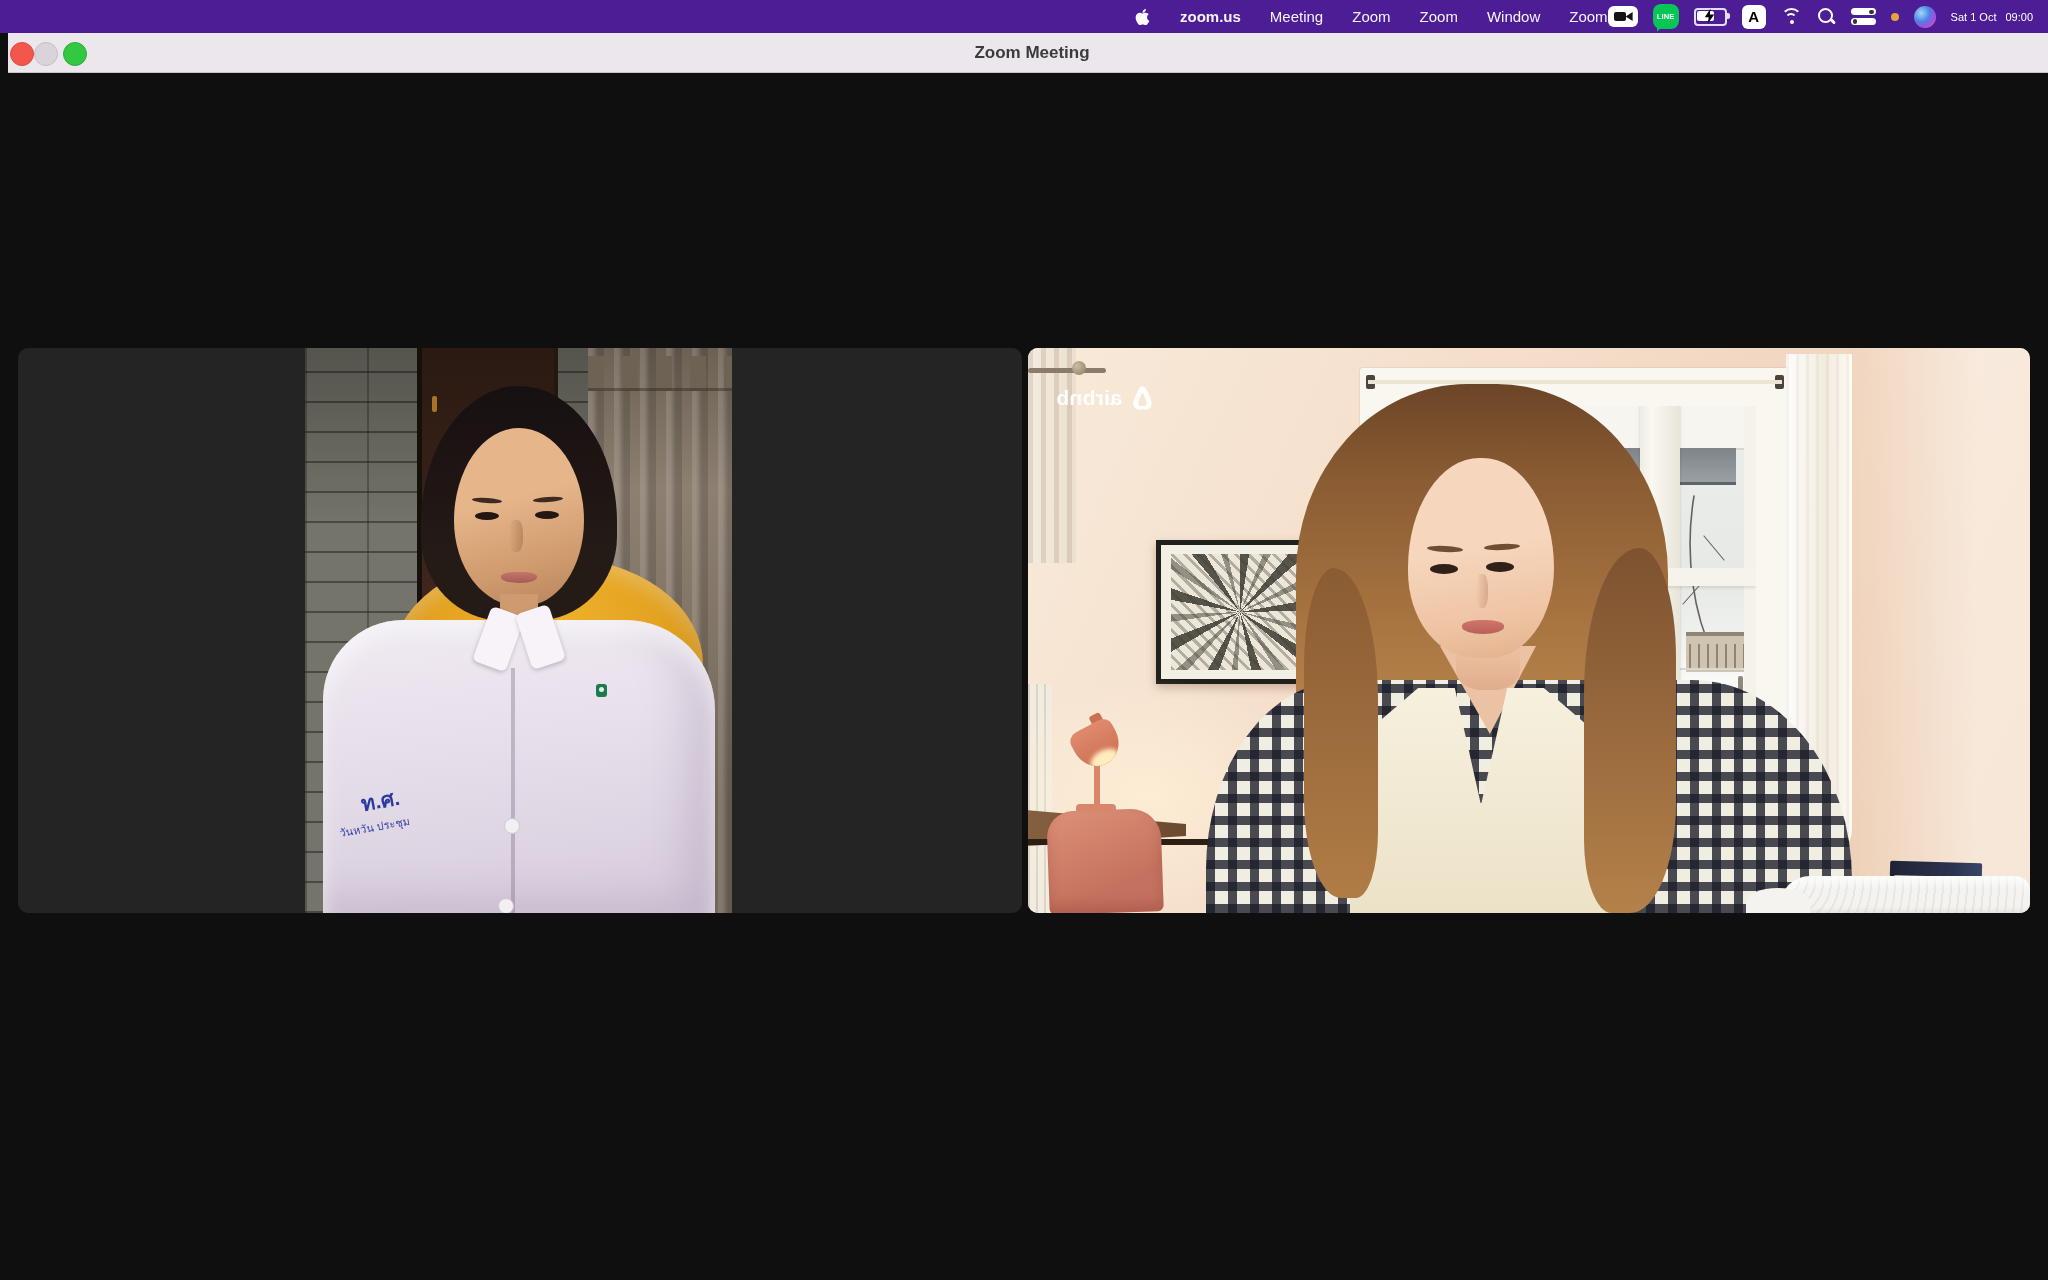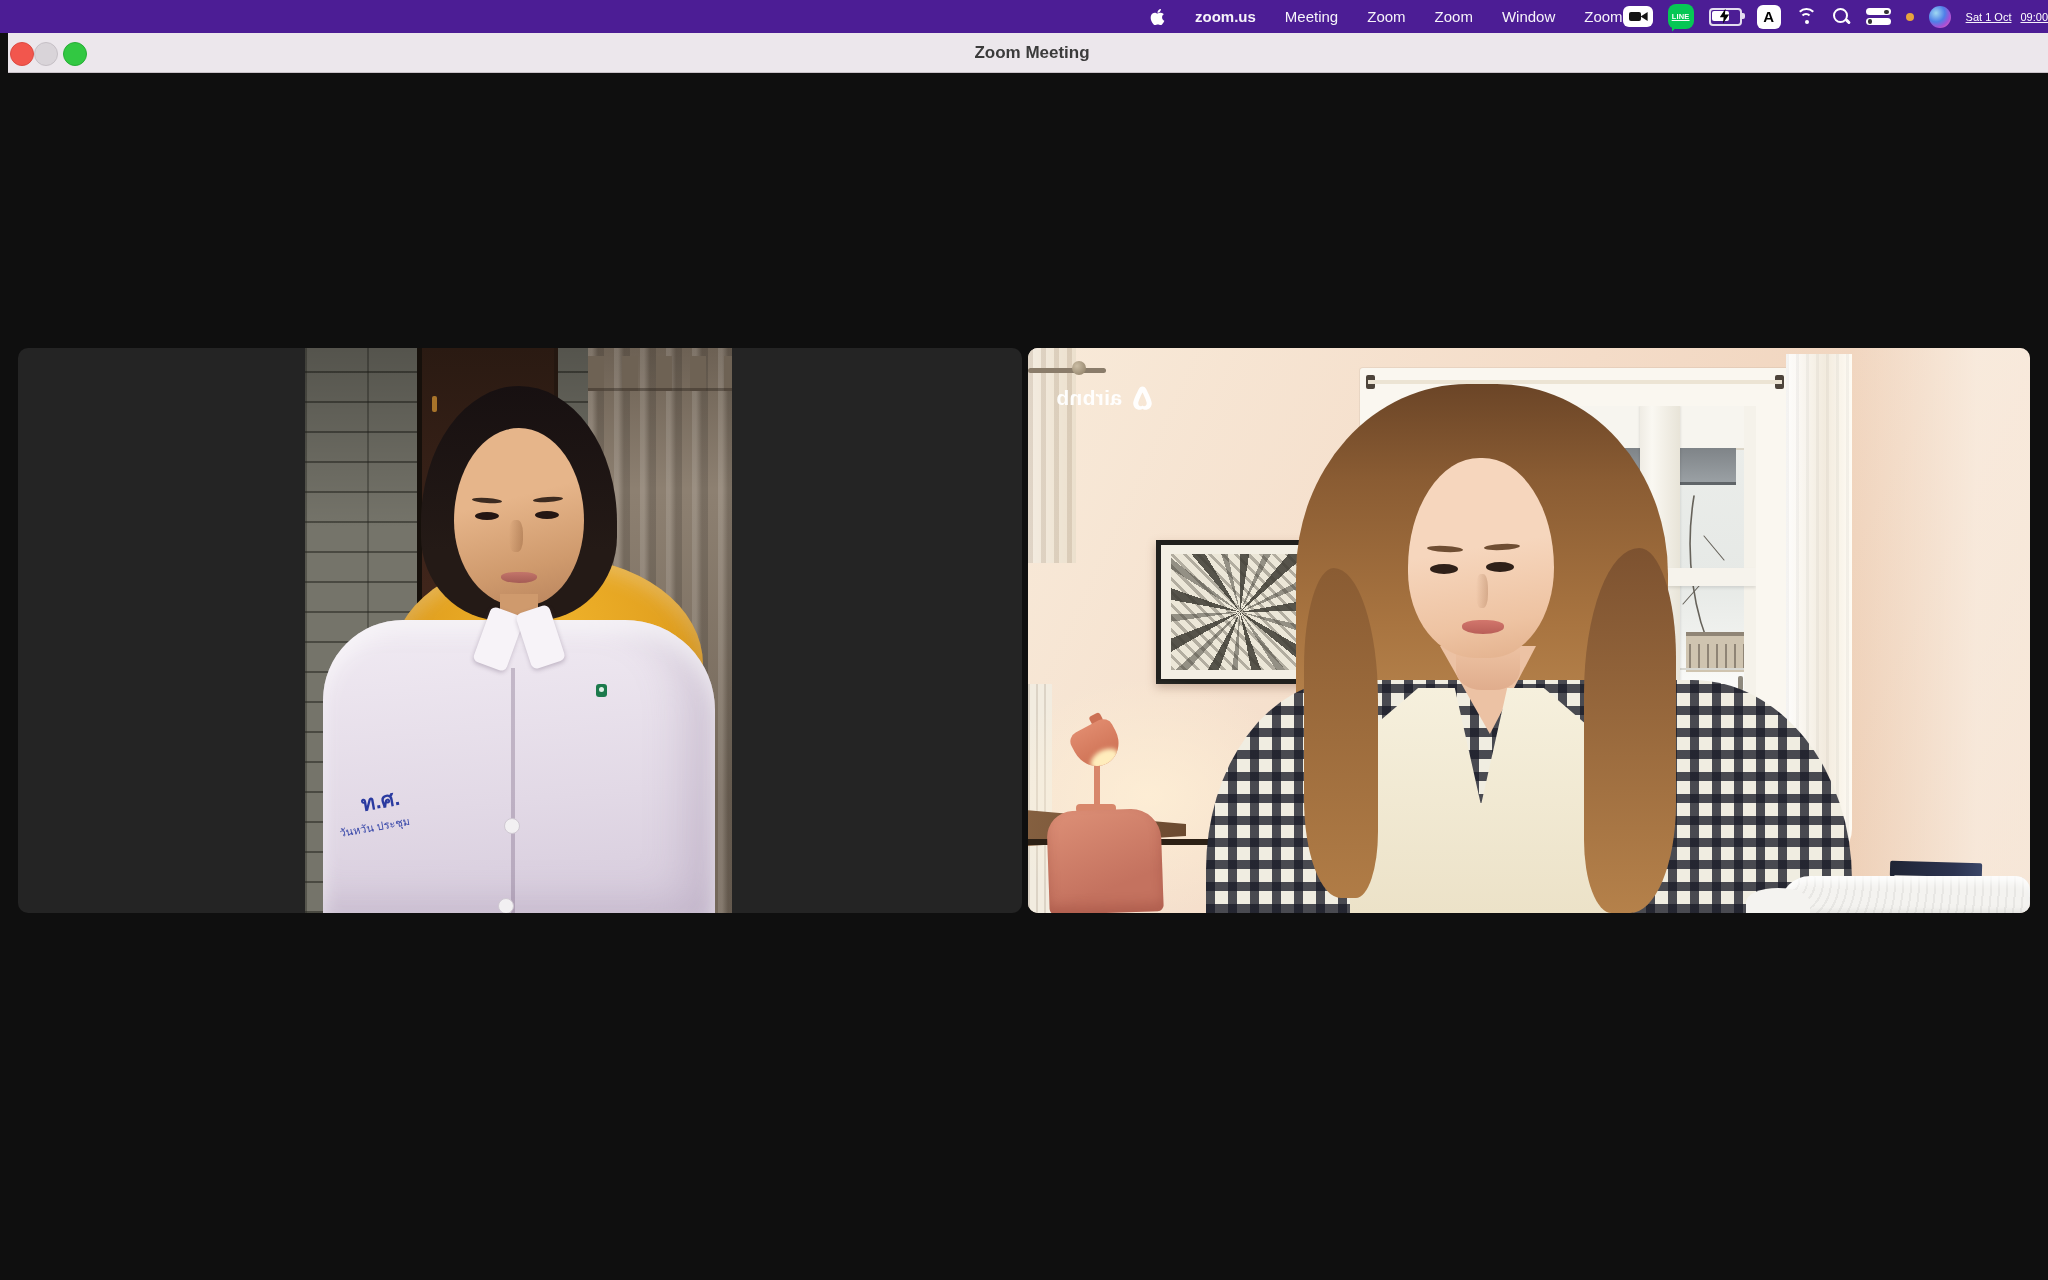--- a/index.html
+++ b/index.html
@@ -5,21 +5,21 @@
   html,body{margin:0;padding:0;background:#000;}
   body{width:2048px;height:1280px;overflow:hidden;font-family:"Liberation Sans",sans-serif;-webkit-font-smoothing:antialiased;}
   .abs{position:absolute;}
   #screen{position:relative;width:2048px;height:1280px;background:#0f0f0f;overflow:hidden;}
 
   
   #menubar{position:absolute;top:0;left:0;width:2048px;height:33px;background:#4c1d95;display:flex;align-items:center;justify-content:flex-end;color:rgba(255,255,255,.95);font-size:15px;}
   .mb-left{display:flex;align-items:center;gap:29px;padding-left:26px;height:100%;}
   .mb-left .appname{font-weight:bold;}
   .mb-item{cursor:default;}
-  .mb-right{display:flex;align-items:center;gap:15px;padding-right:0;height:100%;text-decoration:underline;}
+  .mb-right{display:flex;align-items:center;gap:15px;padding-right:15px;height:100%;}
   .apple-logo{width:17px;height:20px;display:block;}
 
   
   .cam-ind{width:30px;height:21px;background:#fff;border-radius:6px;position:relative;}
   .cam-ind .cbody{position:absolute;left:6px;top:6px;width:12px;height:9px;background:#141414;border-radius:2px;}
   .cam-ind .clens{position:absolute;left:18px;top:6px;width:7px;height:9px;background:#141414;clip-path:polygon(0 50%,100% 0,100% 100%);}
   .line-ic{width:26px;height:25px;background:#06c755;border-radius:8px;position:relative;display:flex;align-items:center;justify-content:center;}
   .line-ic:after{content:"";position:absolute;left:4px;bottom:-3px;width:8px;height:8px;background:#06c755;clip-path:polygon(0 0,100% 0,0 100%);}
   .line-ic span{color:#fff;font-size:7.5px;font-weight:bold;letter-spacing:.2px;}
   .batt{position:relative;width:29px;height:14px;border:2px solid rgba(255,255,255,.85);border-radius:4px;}

